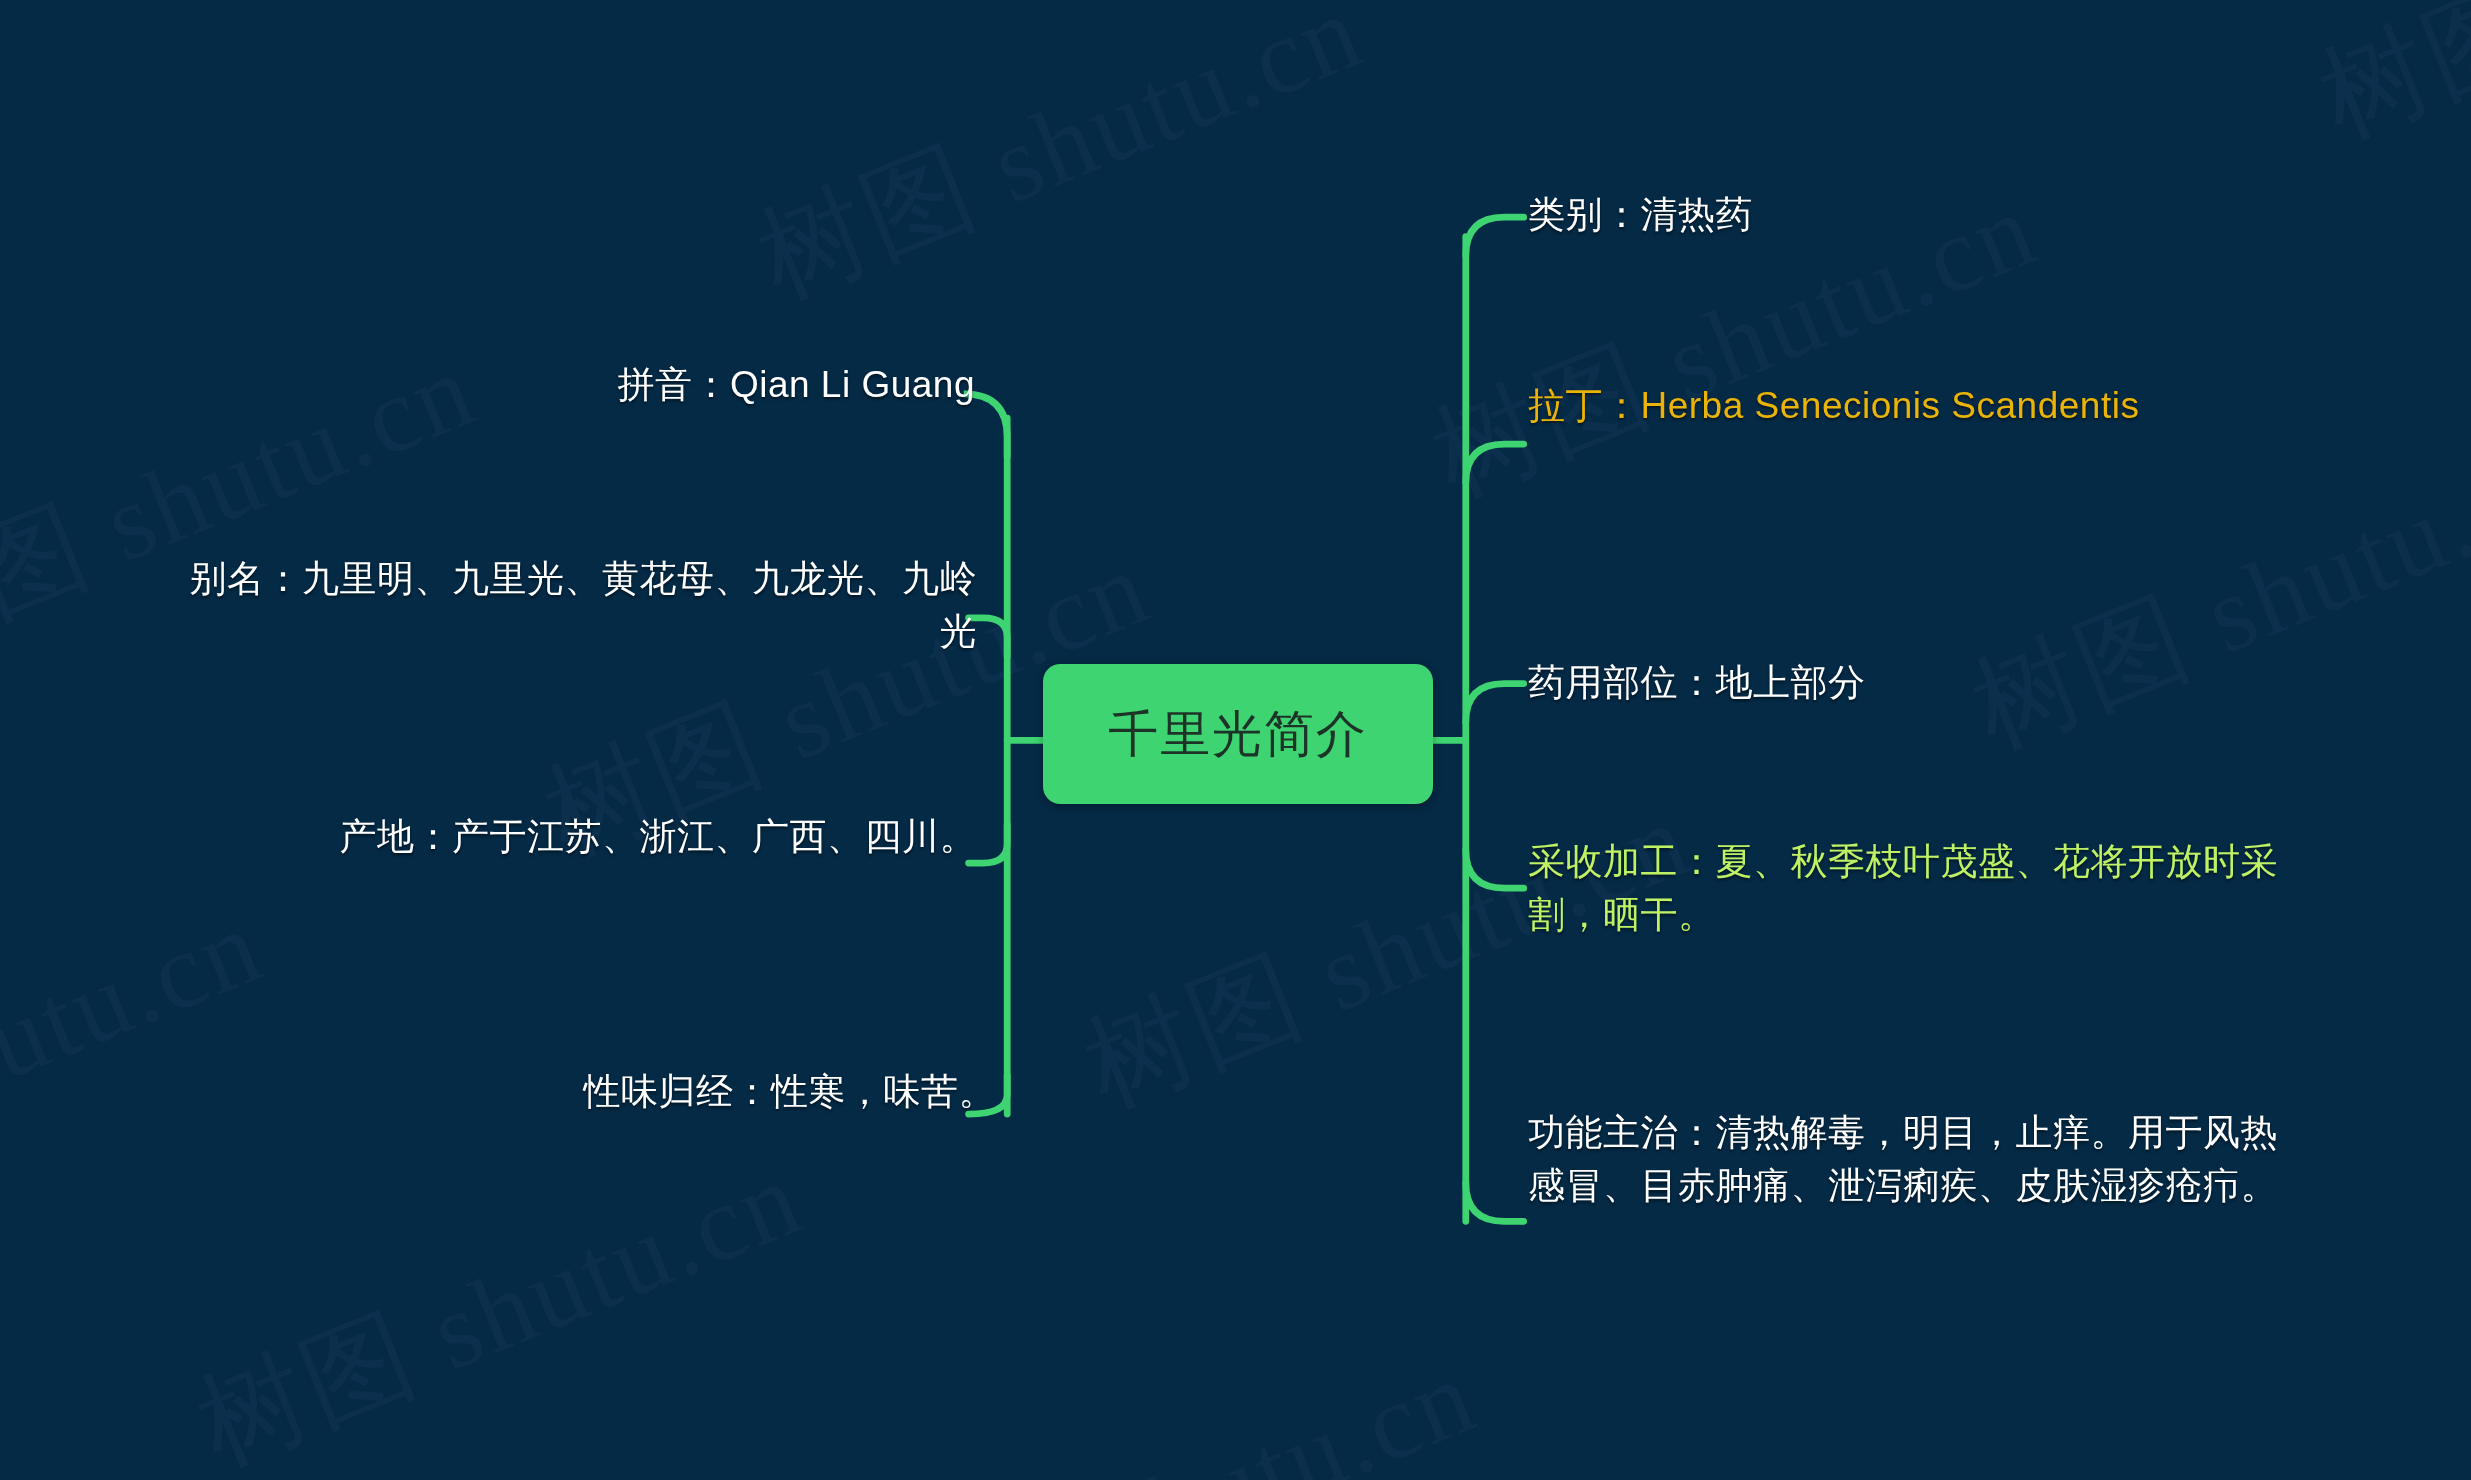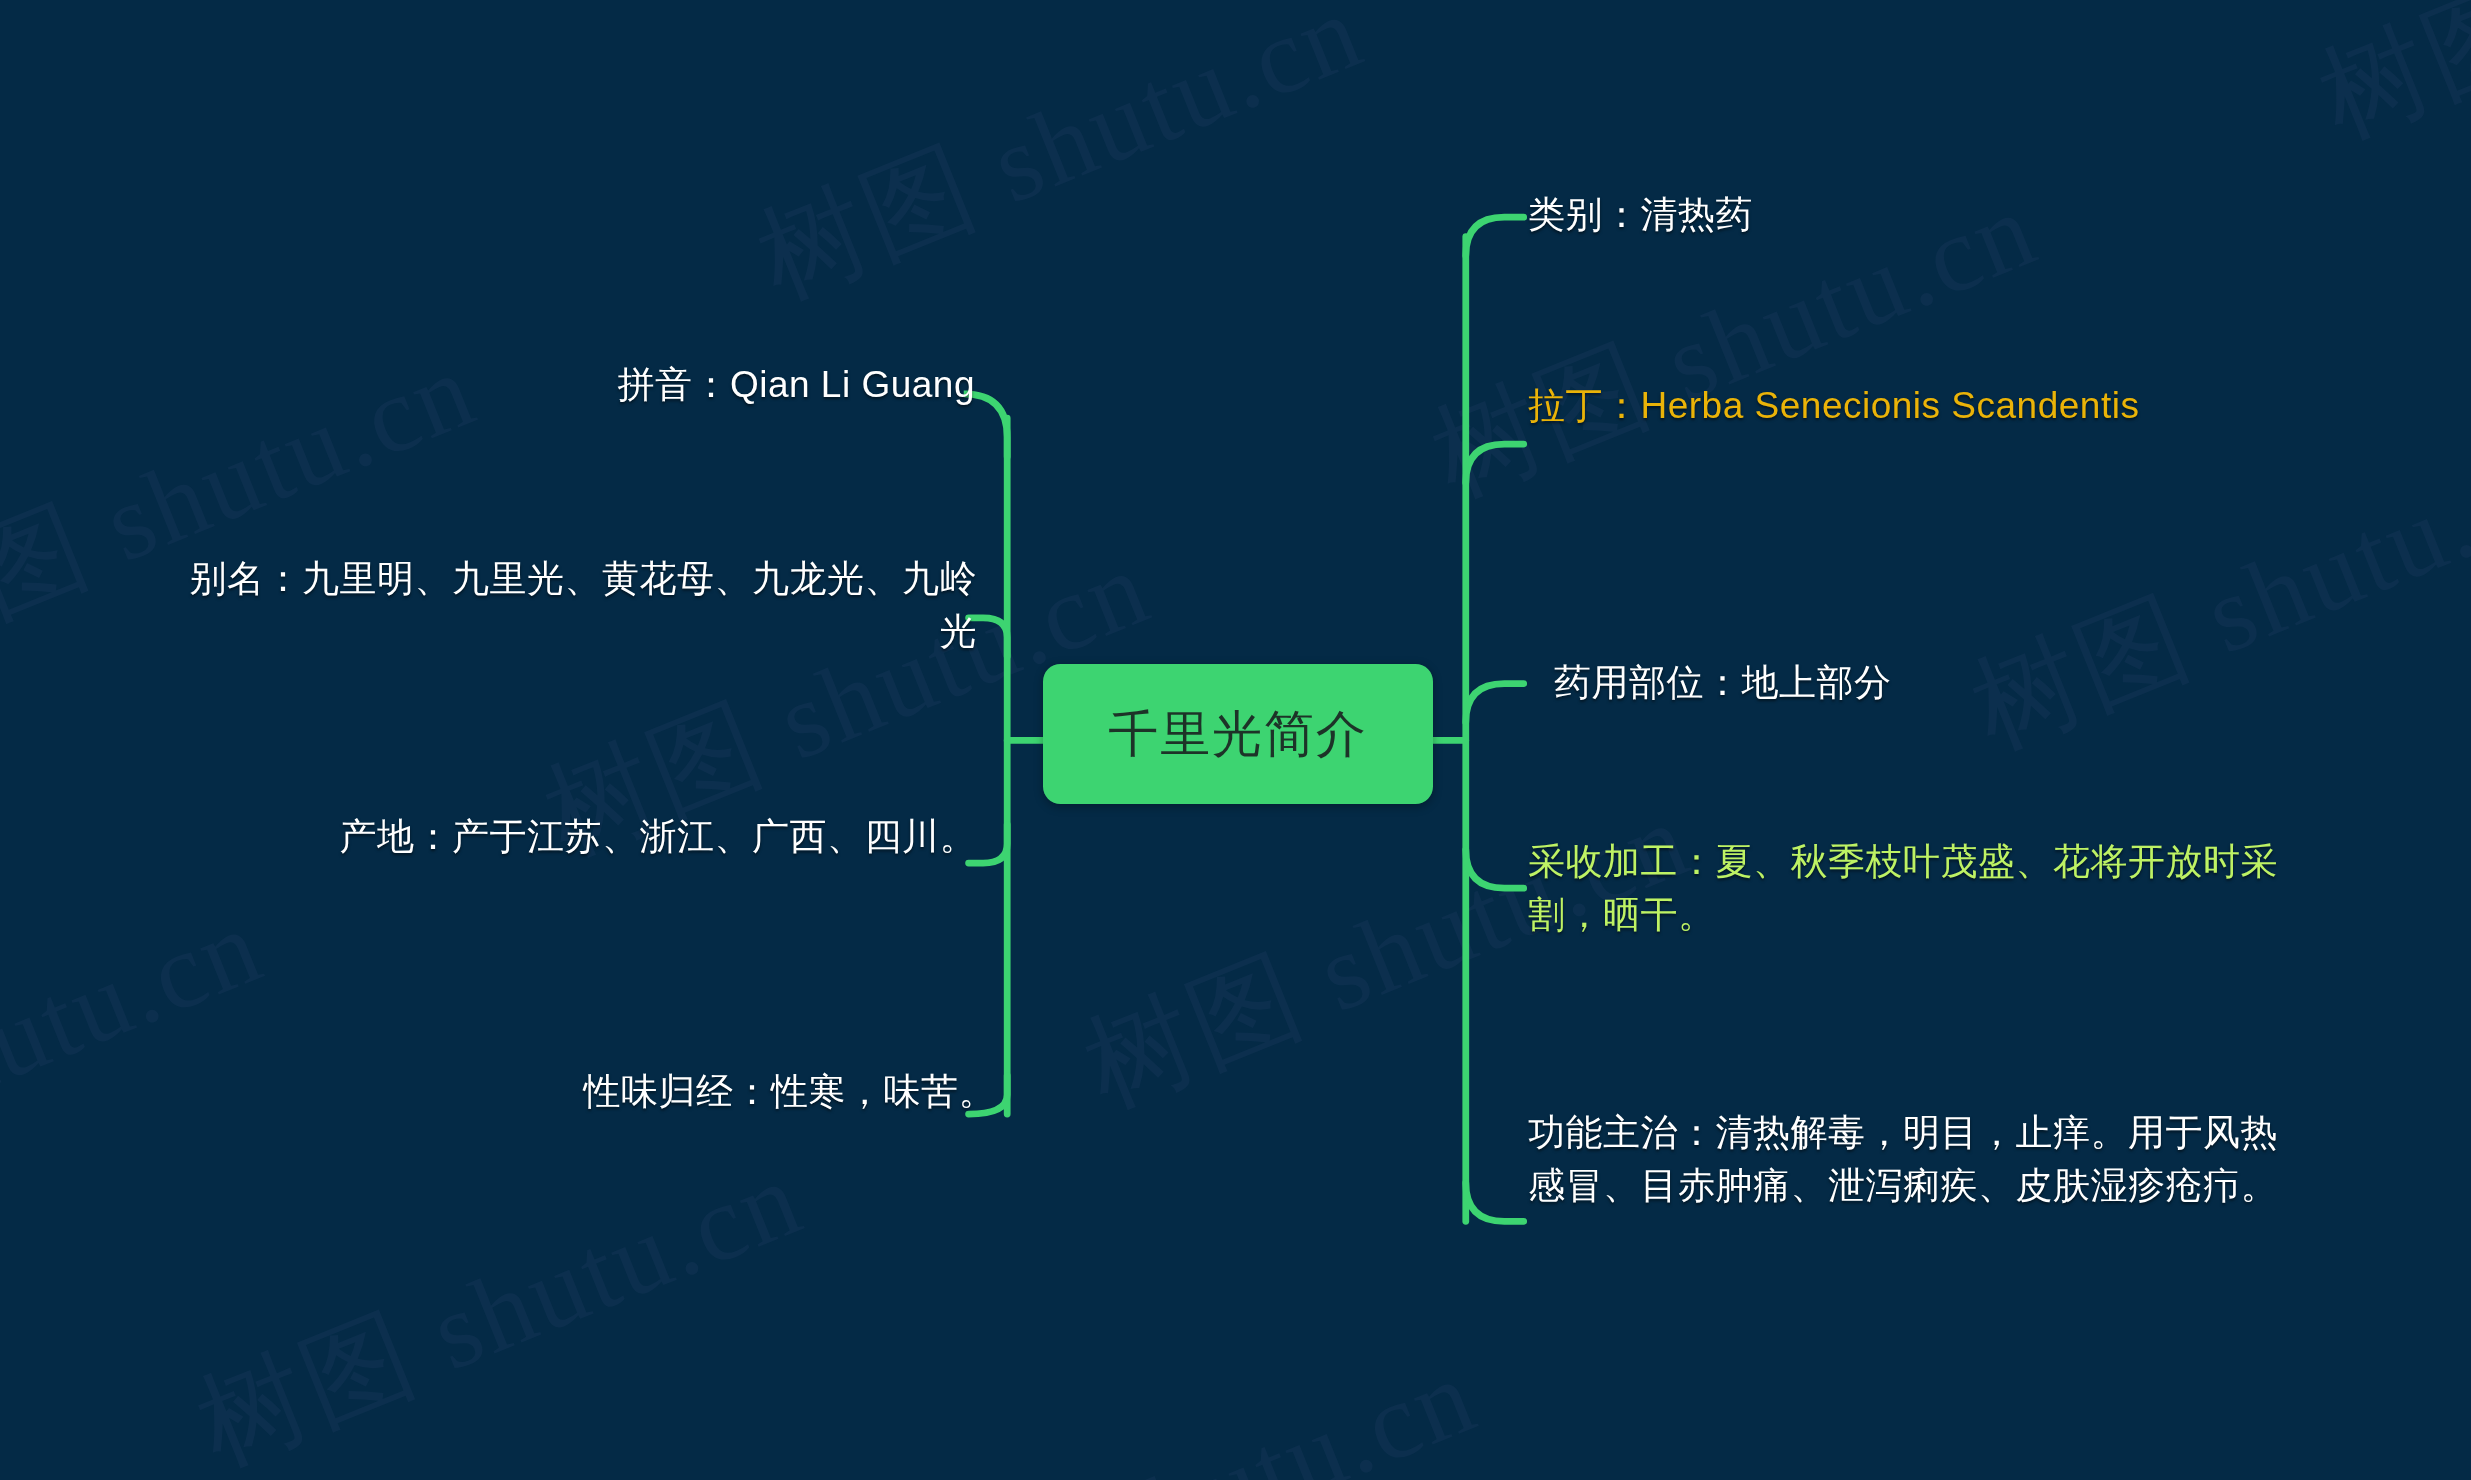--- a/index.html
+++ b/index.html
@@ -173,21 +173,21 @@
   </div>
 
   <div class="node right" style="left: 1528px; top: 189px; width: 763px; color: rgb(255, 255, 255);">
     <span>类别：清热药</span>
   </div>
 
   <div class="node right" style="left: 1528px; top: 380px; width: 763px; color: #eab308;">
     <span>拉丁：Herba Senecionis Scandentis</span>
   </div>
 
-  <div class="node right" style="left: 1528px; top: 657px; width: 763px; color: rgb(255, 255, 255); margin-left: 26px;">
+  <div class="node right" style="left: 1528px; top: 657px; width: 763px; color: rgb(255, 255, 255);">
     <span>药用部位：地上部分</span>
   </div>
 
   <div class="node right" style="left: 1528px; top: 836px; width: 763px; color: #bef264;">
     <span>采收加工：夏、秋季枝叶茂盛、花将开放时采割，晒干。</span>
   </div>
 
   <div class="node right" style="left: 1528px; top: 1107px; width: 763px; color: rgb(255, 255, 255);">
     <span>功能主治：清热解毒，明目，止痒。用于风热感冒、目赤肿痛、泄泻痢疾、皮肤湿疹疮疖。</span>
   </div>

